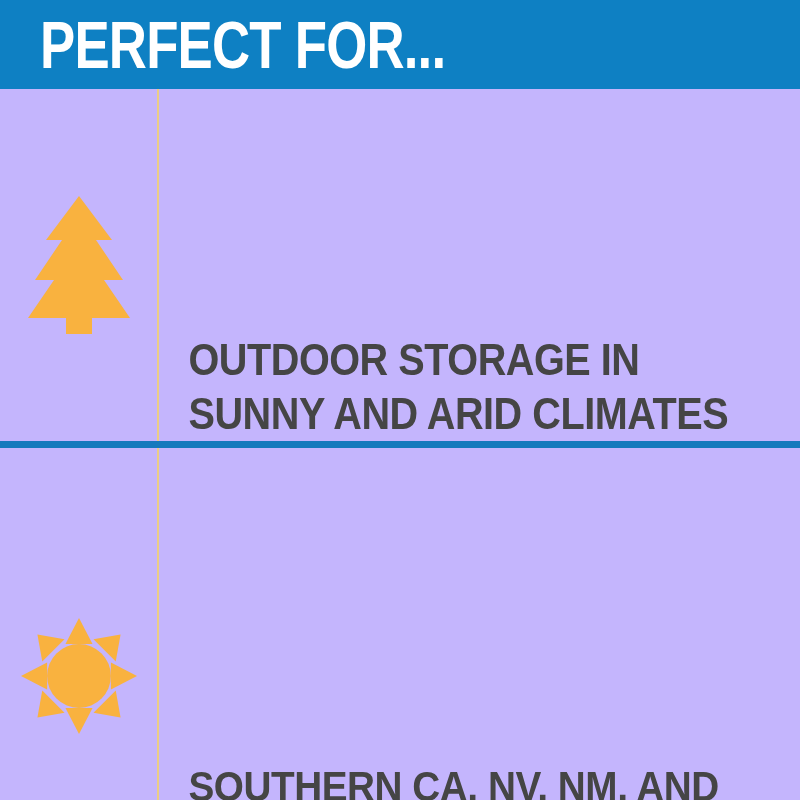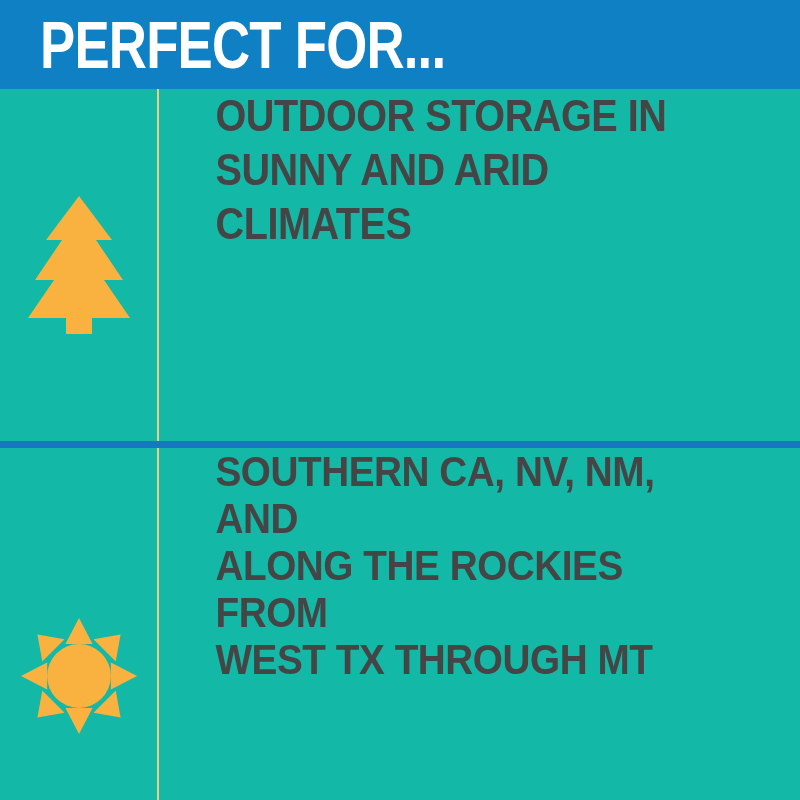--- a/index.html
+++ b/index.html
@@ -10,21 +10,21 @@
     width: 800px;
     height: 800px;
     background: #ffffff;
     font-family: "Liberation Sans", sans-serif;
     overflow: hidden;
   }
   #page {
     position: relative;
     width: 800px;
     height: 800px;
-    background: #14b8a6;
+    background: #c4b5fd;
     overflow: hidden;
   }
 
   
   #header-banner {
     position: absolute;
     left: 0;
     top: 0;
     width: 800px;
     height: 89px;
@@ -83,22 +83,21 @@
     align-items: center;
     justify-content: center;
   }
   .text-cell {
     position: absolute;
     left: 157px;
     top: 0;
     right: 0;
     height: 100%;
     display: flex;
-    align-items: flex-start;
-    margin-left: 27px;
+    align-items: flex-end;
   }
   .feature-text {
     margin: 0;
     padding-left: 35px;
     padding-right: 8px;
     color: #454545;
     font-family: "Liberation Sans", sans-serif;
     font-weight: bold;
     font-size: 43px;
     line-height: 47px;

